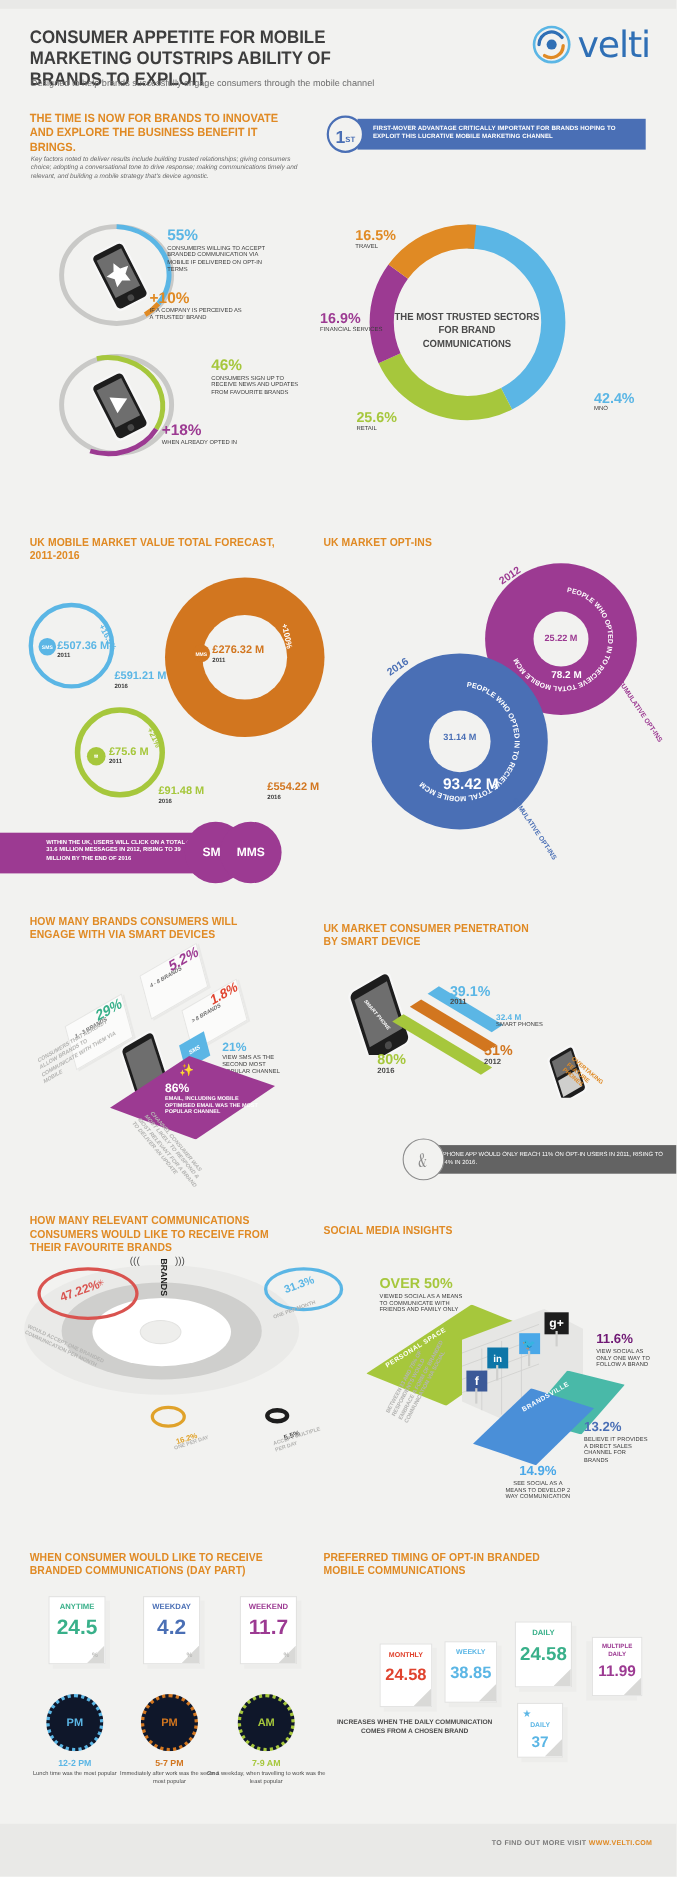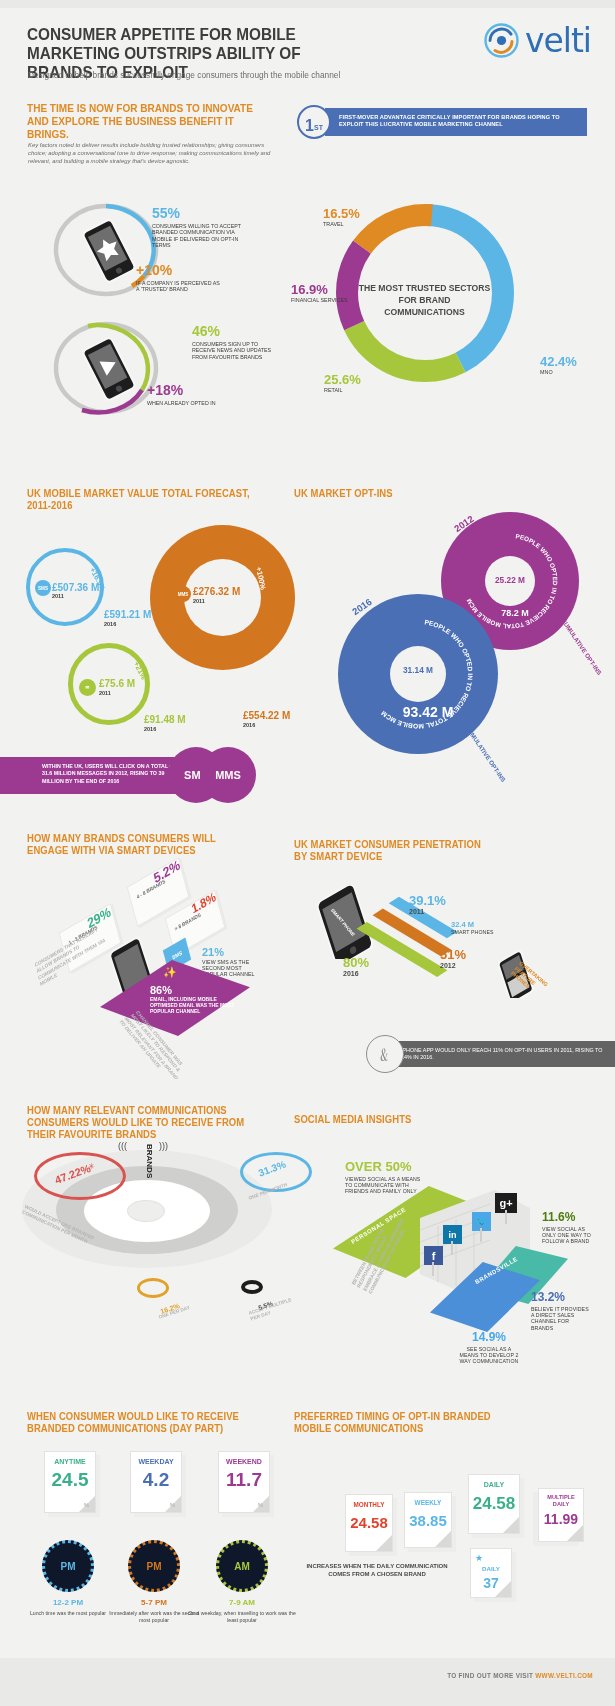--- a/index.html
+++ b/index.html
@@ -426,21 +426,21 @@
   <div class="sq" style="left:424px;top:1246px;width:19px;height:19px;background:#3b5998;display:flex;align-items:center;justify-content:center;color:#fff;font-weight:bold;font-size:11px;">f</div>
   <div class="sq" style="left:443px;top:1225px;width:19px;height:19px;background:#0e76a8;display:flex;align-items:center;justify-content:center;color:#fff;font-weight:bold;font-size:9px;">in</div>
   <div class="sq" style="left:472px;top:1212px;width:19px;height:19px;background:#4aa8e8;display:flex;align-items:center;justify-content:center;color:#fff;font-size:10px;">🐦</div>
   <div class="sq" style="left:495px;top:1193px;width:22px;height:20px;background:#1d1d1d;display:flex;align-items:center;justify-content:center;color:#fff;font-weight:bold;font-size:11px;">g+</div>
   <div style="position:absolute;left:432px;top:1262px;width:2px;height:14px;background:#cfcfcd;"></div>
   <div style="position:absolute;left:451px;top:1241px;width:2px;height:14px;background:#cfcfcd;"></div>
   <div style="position:absolute;left:480px;top:1228px;width:2px;height:14px;background:#cfcfcd;"></div>
   <div style="position:absolute;left:505px;top:1210px;width:2px;height:14px;background:#cfcfcd;"></div>
 
   <div style="position:absolute;left:542px;top:1210px;">
-    <div style="color:#4d7c0f;font-size:12px;font-weight:bold;">11.6%</div>
+    <div style="color:#701a75;font-size:12px;font-weight:bold;">11.6%</div>
     <div class="lbl" style="width:52px;margin-top:2px;">VIEW SOCIAL AS ONLY ONE WAY TO FOLLOW A BRAND</div>
   </div>
   <div style="position:absolute;left:531px;top:1290px;">
     <div style="color:#4a6fb5;font-size:12px;font-weight:bold;">13.2%</div>
     <div class="lbl" style="width:58px;margin-top:2px;">BELIEVE IT PROVIDES A DIRECT SALES CHANNEL FOR BRANDS</div>
   </div>
   <div style="position:absolute;left:459px;top:1330px;text-align:center;">
     <div style="color:#4aa8e8;font-size:12px;font-weight:bold;">14.9%</div>
     <div class="lbl" style="width:60px;margin-top:2px;">SEE SOCIAL AS A MEANS TO DEVELOP 2 WAY COMMUNICATION</div>
   </div>

